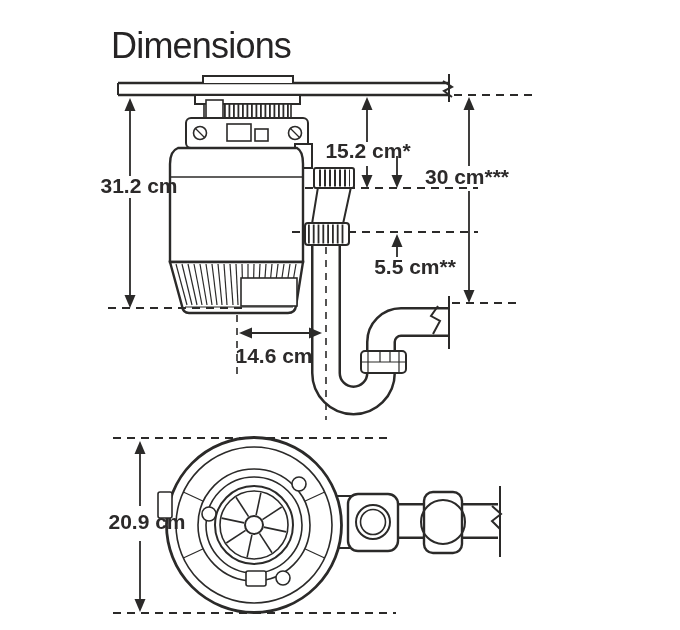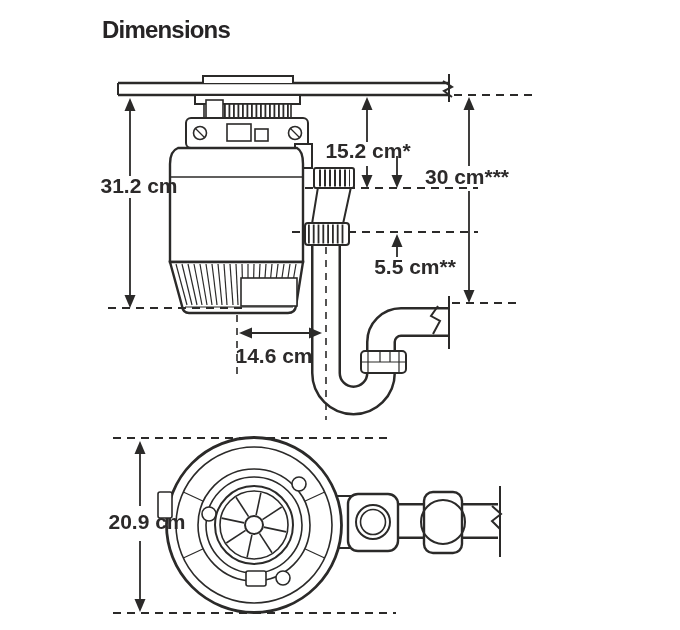--- a/index.html
+++ b/index.html
@@ -1,19 +1,19 @@
 <!DOCTYPE html>
 <html><head>
 <meta charset="utf-8">
 <style>
   html,body{margin:0;padding:0;background:#ffffff;}
   body{width:680px;height:630px;position:relative;font-family:"Liberation Sans",sans-serif;overflow:hidden;}
   .title{
-    position:absolute;left:96px;top:10px;margin:6px;
-    font-size:24px;font-weight:700;color:#262425;letter-spacing:-0.8px;
+    position:absolute;left:96px;top:10px;margin:15px;
+    font-size:36px;font-weight:400;color:#262425;letter-spacing:-0.8px;
     font-family:"Liberation Sans",sans-serif;
   }
   svg{position:absolute;left:0;top:0;}
   svg text{
     font-family:"Liberation Sans",sans-serif;
     font-weight:700;font-size:21px;fill:#2c2a2a;
   }
   .ln{stroke:#2b2a29;fill:none;stroke-linecap:butt;}
   .s3{stroke-width:2.8;} .s25{stroke-width:2.4;} .s2{stroke-width:2;} .s16{stroke-width:1.6;} .s12{stroke-width:1.2;}
   .dash{stroke:#2b2a29;fill:none;stroke-width:1.8;stroke-dasharray:8 6;}

